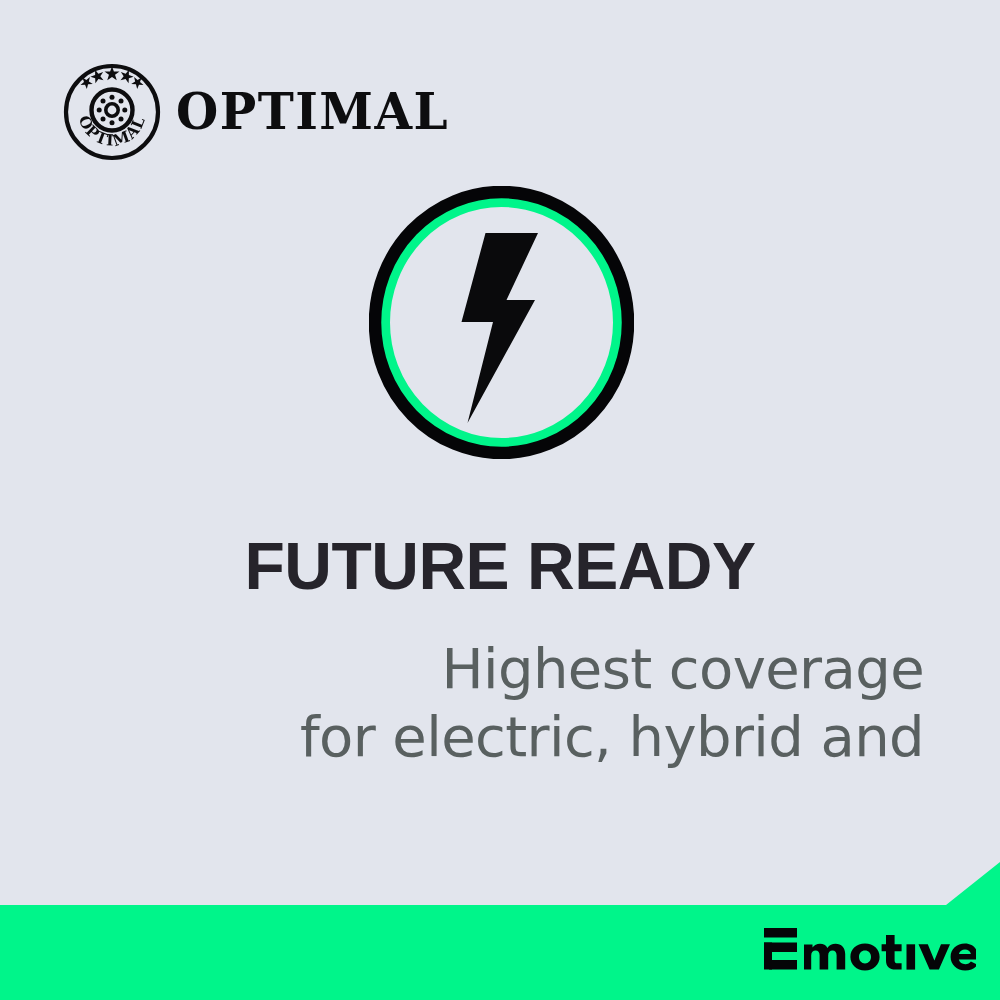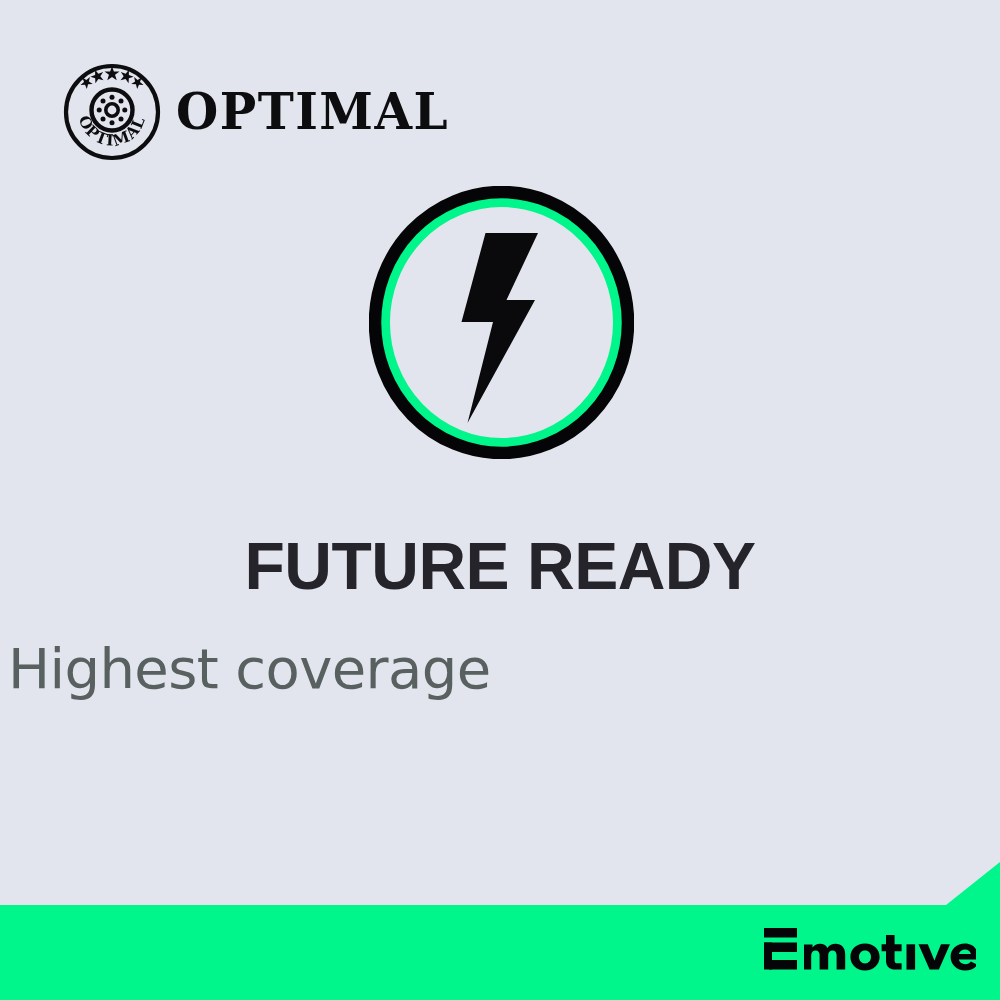--- a/index.html
+++ b/index.html
@@ -81,28 +81,27 @@
     white-space: nowrap;
     margin-top: 17px;
   }
 
   
   .subhead {
     position: absolute;
     left: 0;
     top: 635px;
     width: 924px;
-    text-align: left;
+    text-align: right;
     font-family: "DejaVu Sans", sans-serif;
     font-weight: 400;
     font-size: 56px;
     letter-spacing: -0.6px;
     color: #596060;
     line-height: 68px;
-    margin-left: 8px;
   }
   .subhead .line {
     display: block;
     white-space: nowrap;
   }
 
   
   .footer-band {
     position: absolute;
     left: 0;
@@ -193,20 +192,21 @@
       <ellipse cx="132.5" cy="136.5" rx="126.5" ry="130.5" fill="none" stroke="#050507" stroke-width="12.5"></ellipse>
 
       <path d="M 116.5 47 L 169.0 47 L 137.5 114.0 L 166.0 114.0 L 98.5 237.0 L 124.0 136.0 L 92.5 136.0 Z" fill="#0a0a0c"></path>
     </svg>
   </div>
 
   <div class="headline">FUTURE READY</div>
 
   <div class="subhead">
     <span class="line">Highest coverage</span>
+    <span class="line">for electric, hybrid and</span>
   </div>
 
   <div class="footer-band">
     <svg viewBox="0 0 1000 142" preserveAspectRatio="none" xmlns="http://www.w3.org/2000/svg" aria-hidden="true">
       <path d="M 0 47 L 90 47 L 1000 0 L 1000 142 L 0 142 Z" fill="#00f58a" style="display:none"></path>
       <path d="M 0 47 L 88 47 L 142 0 L 1000 0 L 1000 142 L 0 142 Z" fill="#00f58a" style="display:none"></path>
 
       <path d="M 0 47 L 946 47 L 1000 4 L 1000 142 L 0 142 Z" fill="#00f58a"></path>
     </svg>
 

